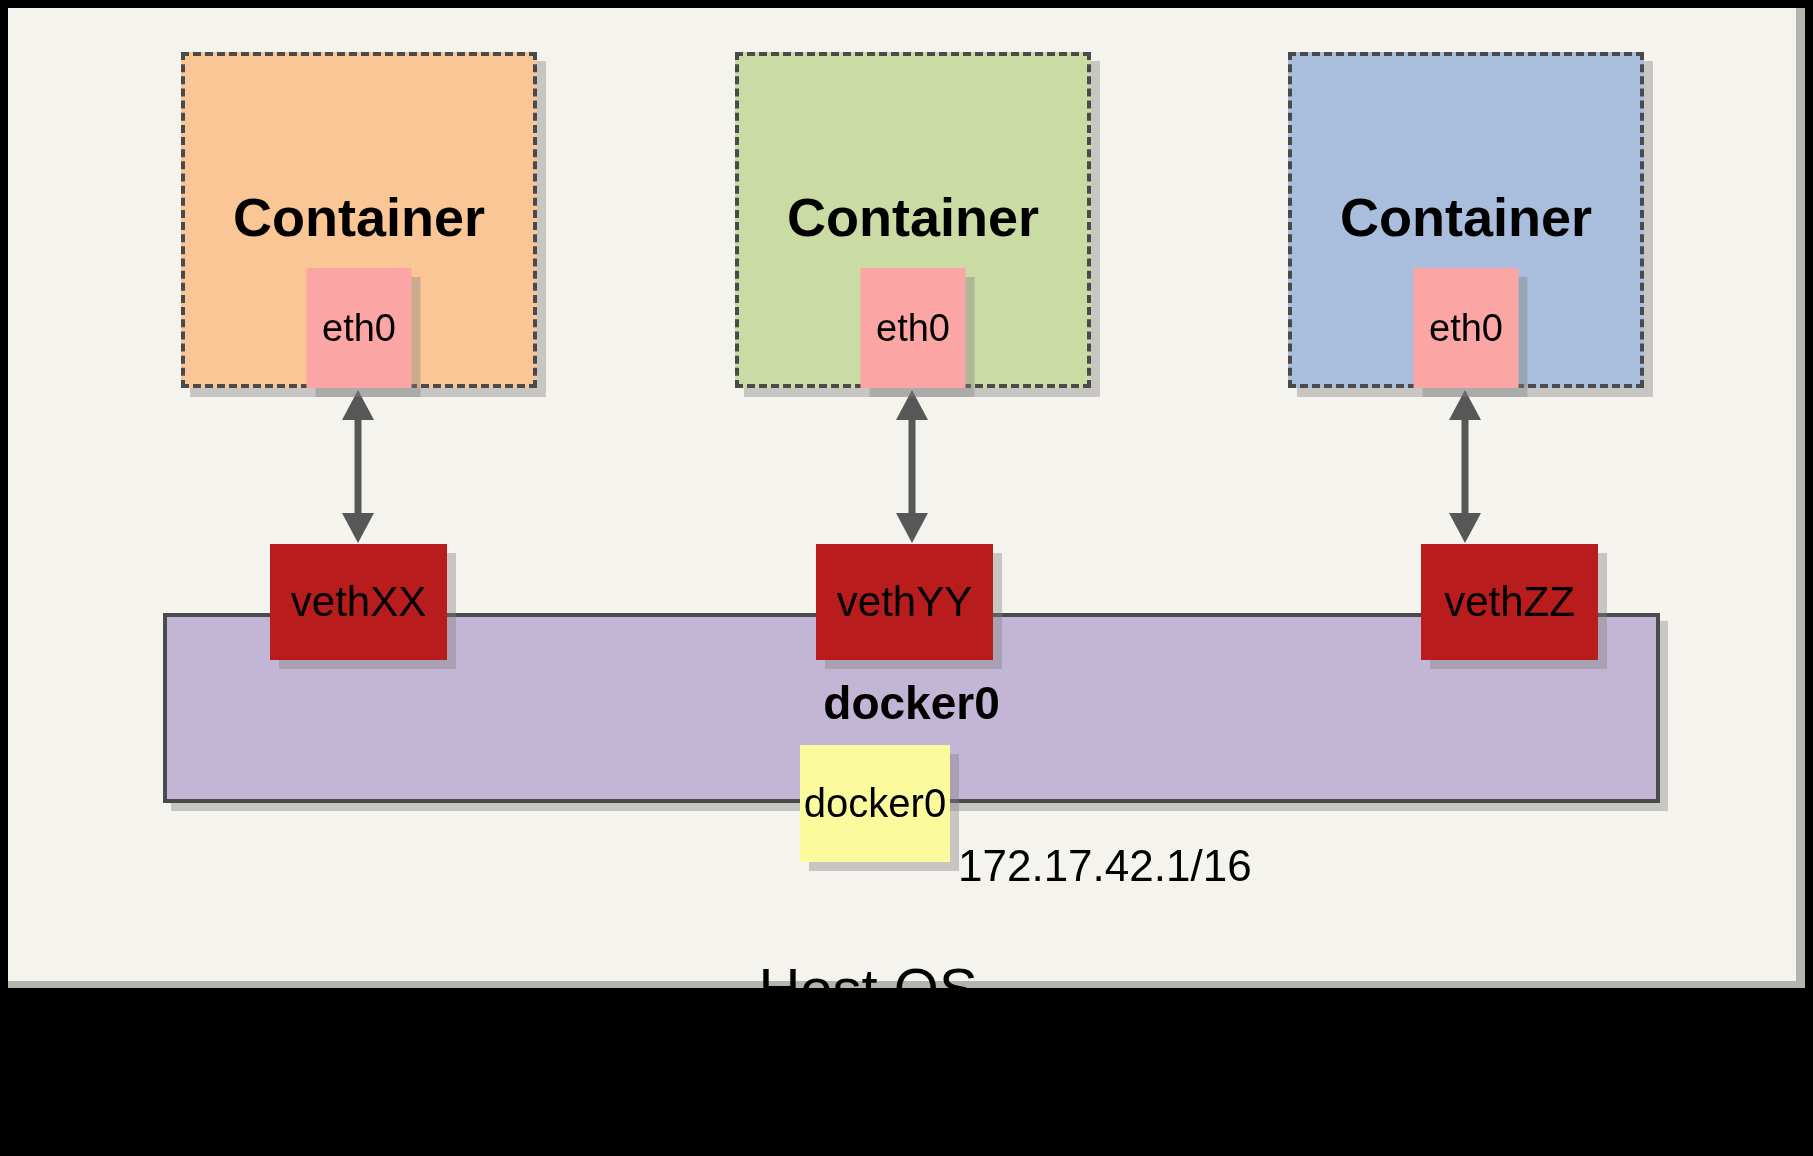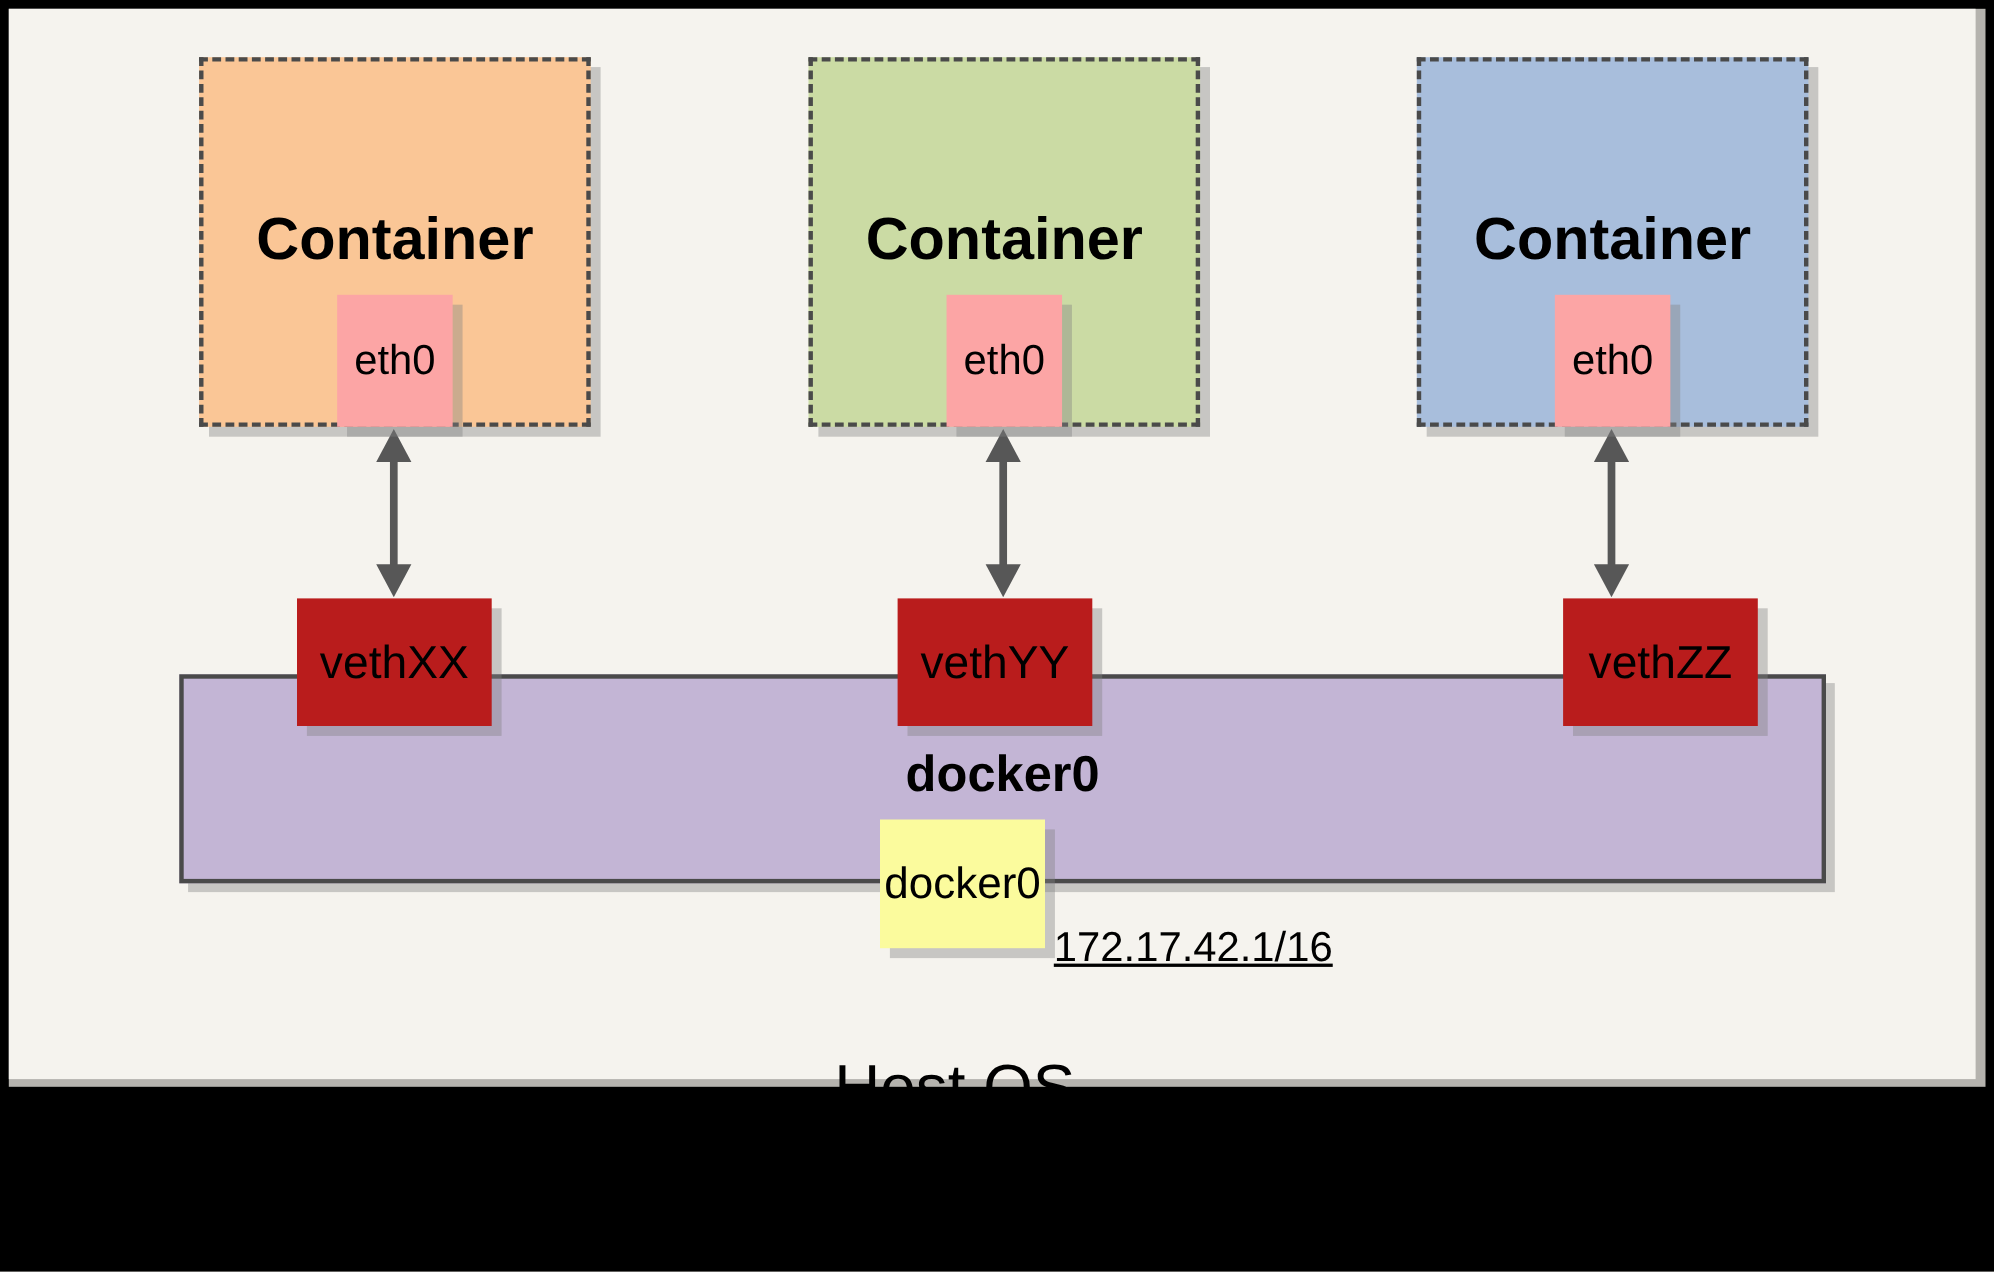--- a/index.html
+++ b/index.html
@@ -85,23 +85,22 @@
     position: absolute; left: 792px; top: 737px;
     width: 150px; height: 117px;
     background: #FBFB9D;
     box-shadow: 9px 9px 0 rgba(130,130,130,0.40);
     display: flex; align-items: center; justify-content: center;
     font-size: 40px;
     z-index: 3;
   }
   .ip-label {
     position: absolute; left: 950px; top: 833px;
-    font-size: 38px; line-height: 1.15;
+    font-size: 44px; line-height: 1.15;
     z-index: 2;
-    text-decoration: underline;
   }
   .host-title {
     position: absolute; left: 575px; top: 951px;
     width: 570px; text-align: center;
     font-size: 58px; line-height: 1.05;
   }
 </style>
 </head>
 <body>
 

